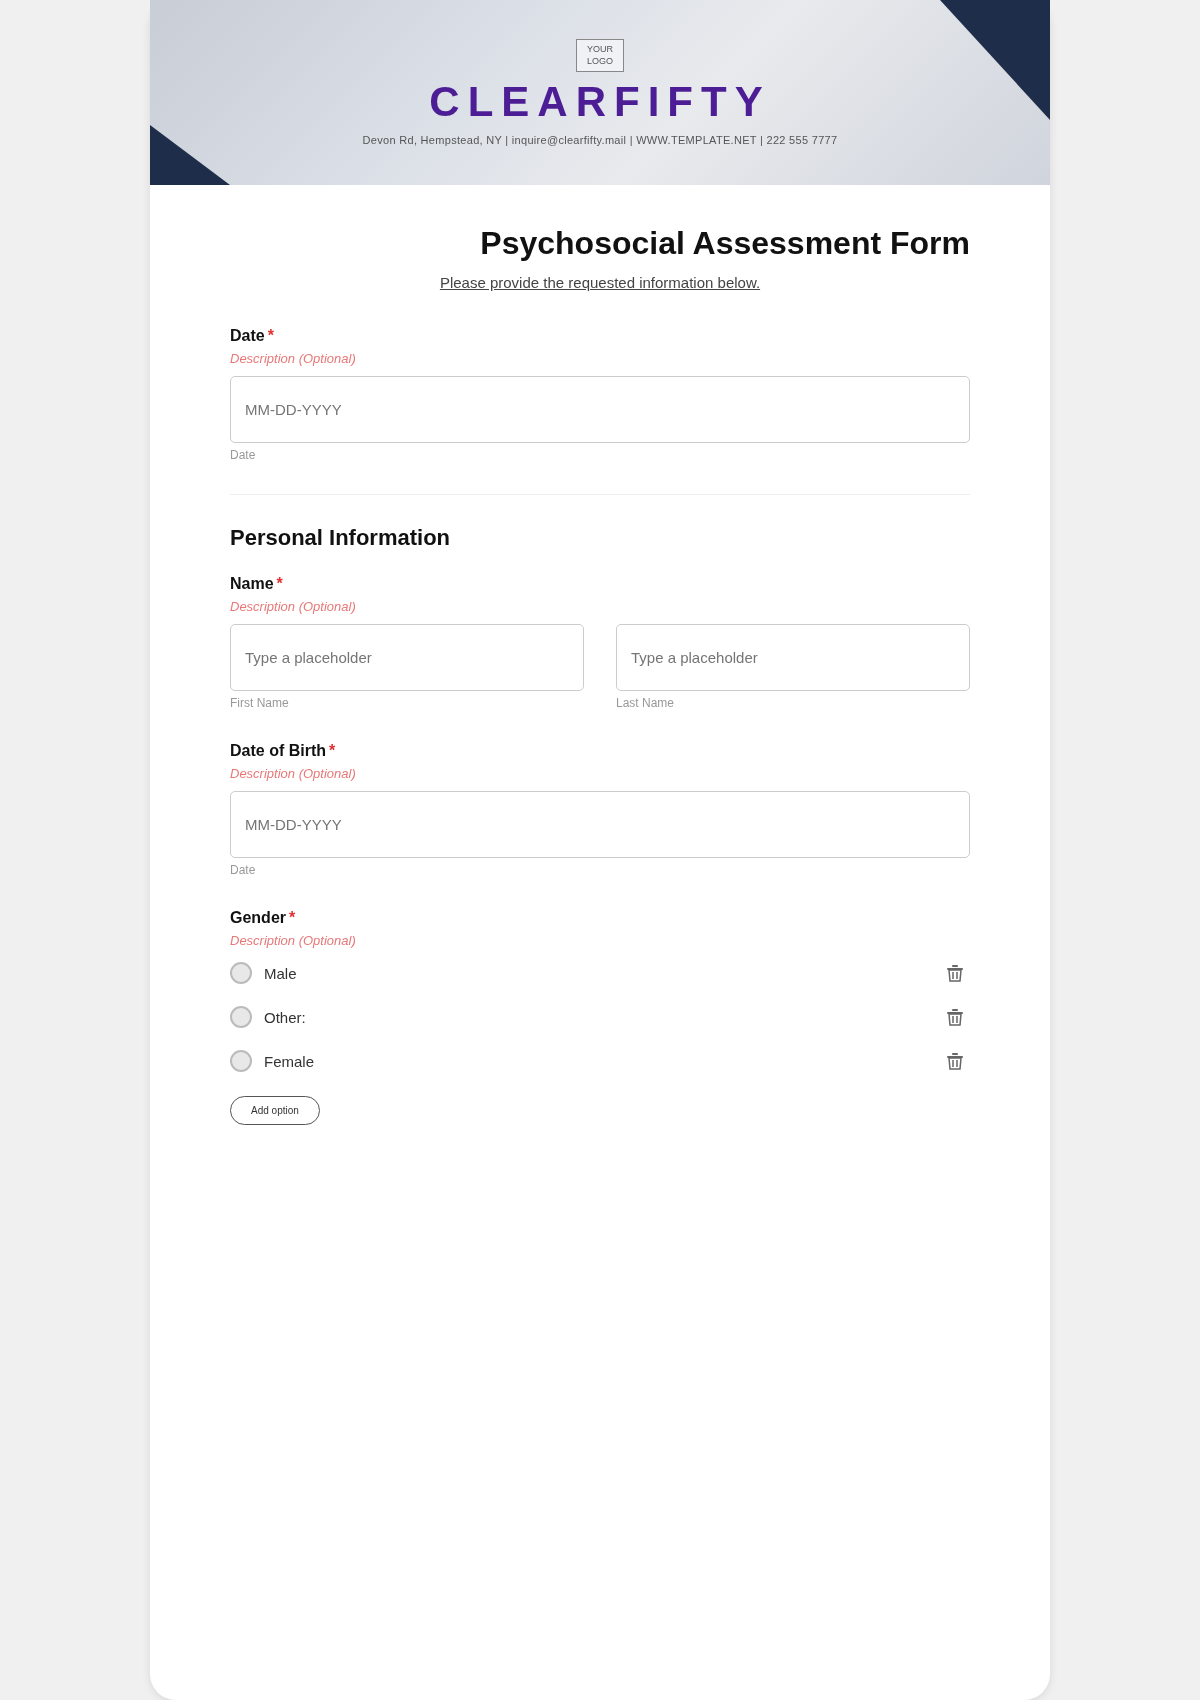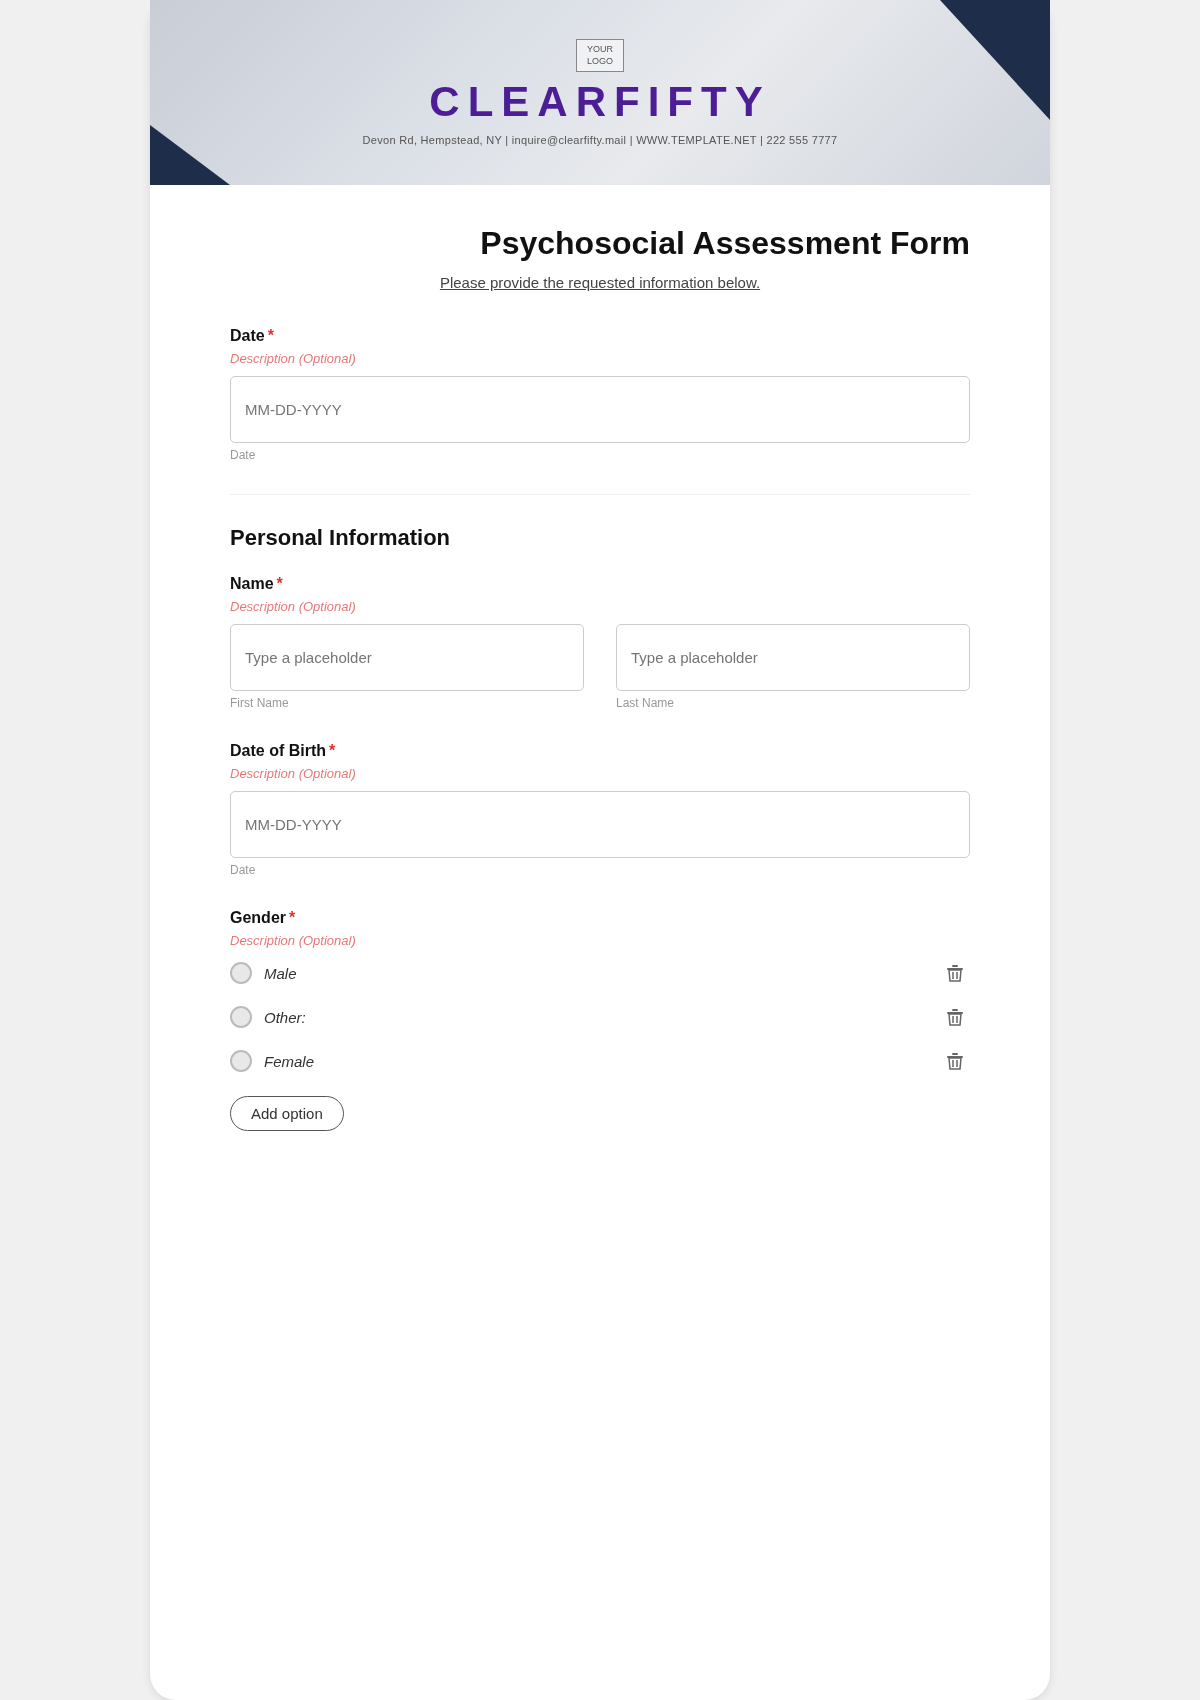--- a/index.html
+++ b/index.html
@@ -184,41 +184,40 @@
       height: 22px;
       border-radius: 50%;
       border: 2px solid #bbb;
       background: #e8e8e8;
       flex-shrink: 0;
     }
 
     .radio-label {
       font-size: 15px;
       color: #333;
-      font-style: italic;
     }
 
     .delete-icon {
       width: 30px;
       height: 30px;
       display: flex;
       align-items: center;
       justify-content: center;
       color: #666;
       cursor: pointer;
       font-size: 18px;
     }
 
     .add-option-btn {
       display: inline-flex;
       align-items: center;
       border: 1.5px solid #555;
       border-radius: 20px;
       padding: 8px 20px;
-      font-size: 15px;
+      font-size: 10px;
       color: #333;
       background: #fff;
       cursor: pointer;
       margin-top: 6px;
     }
 
     .divider {
       height: 1px;
       background: #eee;
       margin: 10px 0 30px 0;

